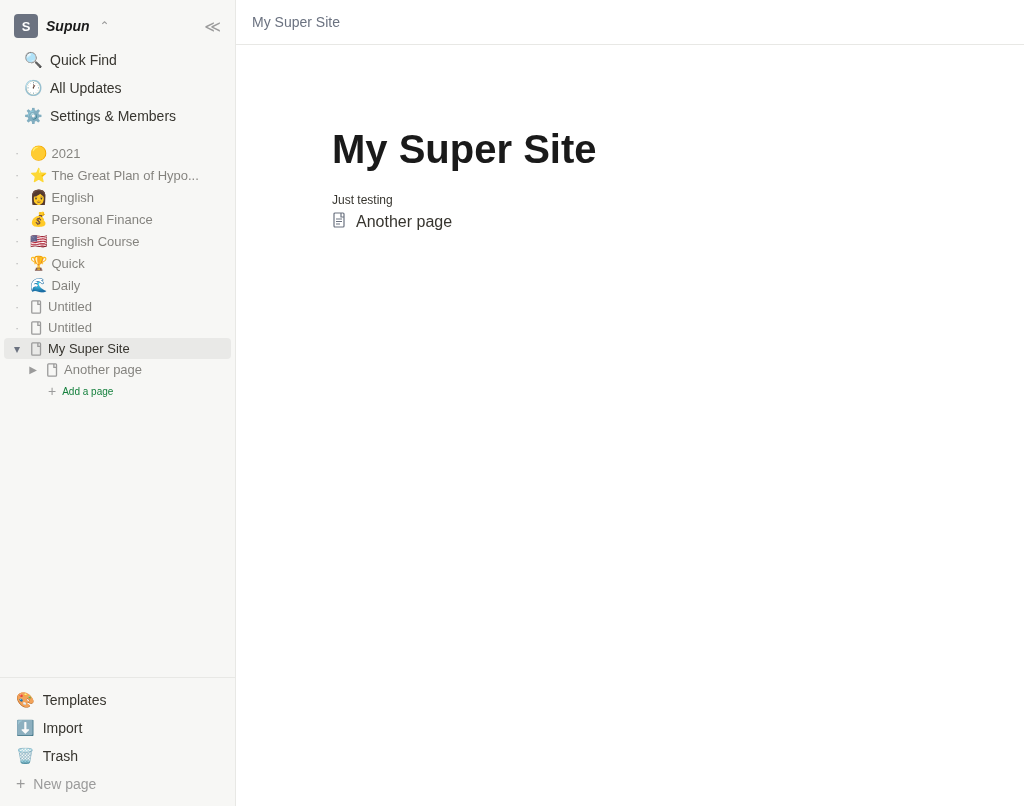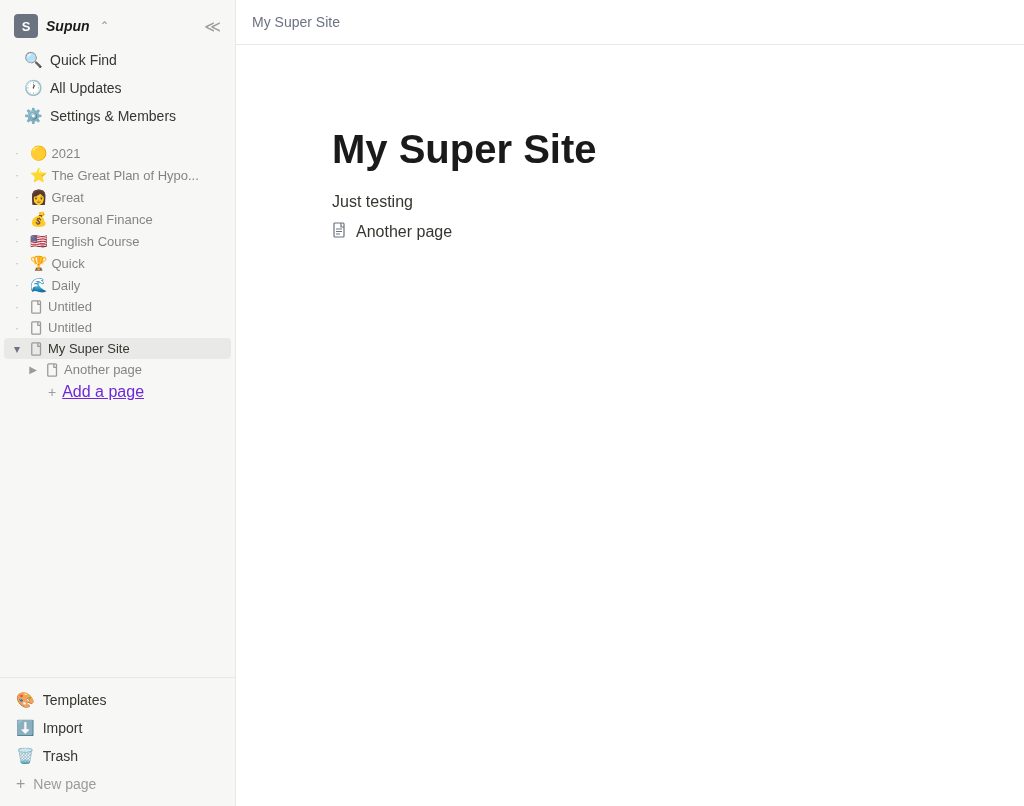--- a/index.html
+++ b/index.html
@@ -205,23 +205,23 @@
     }
 
     .page-text {
       font-size: 16px;
       color: #37352f;
       margin-bottom: 16px;
       line-height: 1.5;
     }
 
     .page-subtext {
-      font-size: 16px;
-      color: #37352f;
-      margin-bottom: 9px;
+      font-size: 12px;
+      color: #37352f;
+      margin-bottom: 3px;
     }
 
     .inline-page-link {
       display: flex;
       align-items: center;
       gap: 8px;
       font-size: 16px;
       color: #37352f;
       cursor: pointer;
       border-radius: 3px;
@@ -282,21 +282,21 @@
           <span class="page-item-label">2021</span>
         </div>
         <div class="page-item">
           <span class="page-item-dot">·</span>
           <span class="page-item-emoji">⭐</span>
           <span class="page-item-label">The Great Plan of Hypo...</span>
         </div>
         <div class="page-item">
           <span class="page-item-dot">·</span>
           <span class="page-item-emoji">👩</span>
-          <span class="page-item-label">Great</span>
+          <span class="page-item-label">English</span>
         </div>
         <div class="page-item">
           <span class="page-item-dot">·</span>
           <span class="page-item-emoji">💰</span>
           <span class="page-item-label">Personal Finance</span>
         </div>
         <div class="page-item">
           <span class="page-item-dot">·</span>
           <span class="page-item-emoji">🇺🇸</span>
           <span class="page-item-label">English Course</span>
@@ -346,21 +346,21 @@
           <span style="display: inline-flex; align-items: center;">
             <svg width="14" height="14" viewBox="0 0 16 16" fill="none" xmlns="http://www.w3.org/2000/svg">
               <rect x="2" y="1" width="10" height="14" rx="1" stroke="#9b9b9b" stroke-width="1.5" fill="none"></rect>
               <path d="M9 1v4h3" stroke="#9b9b9b" stroke-width="1.5" fill="none"></path>
             </svg>
           </span>
           <span class="page-item-label">Another page</span>
         </div>
         <div class="add-page-item">
           <span style="color:#9b9b9b; font-size:14px;">+</span>
-          <span style="font-size:16px; color:#6d28d9;text-decoration:underline;">Add a page</span>
+          <span style="font-size:10px; color:#15803d;">Add a page</span>
         </div>
       </div>
   </div>
 
   <div class="sidebar-bottom">
     <div class="bottom-item">
       <span style="font-size:15px;">🎨</span>
       <span>Templates</span>
     </div>
     <div class="bottom-item">

